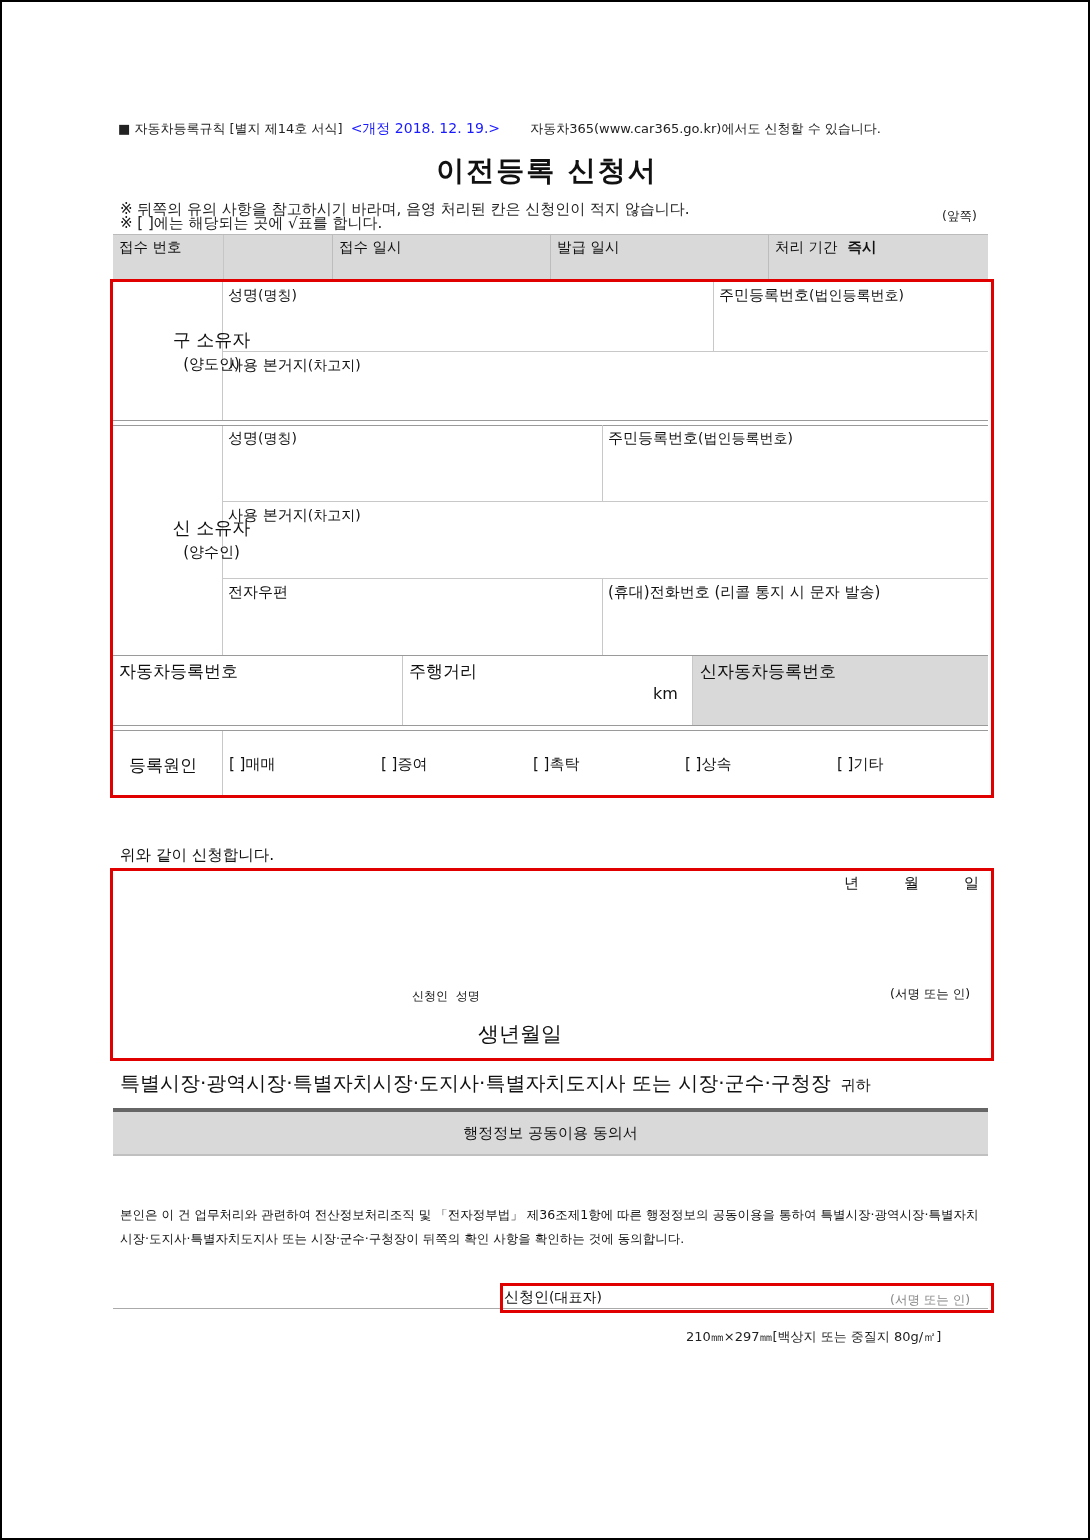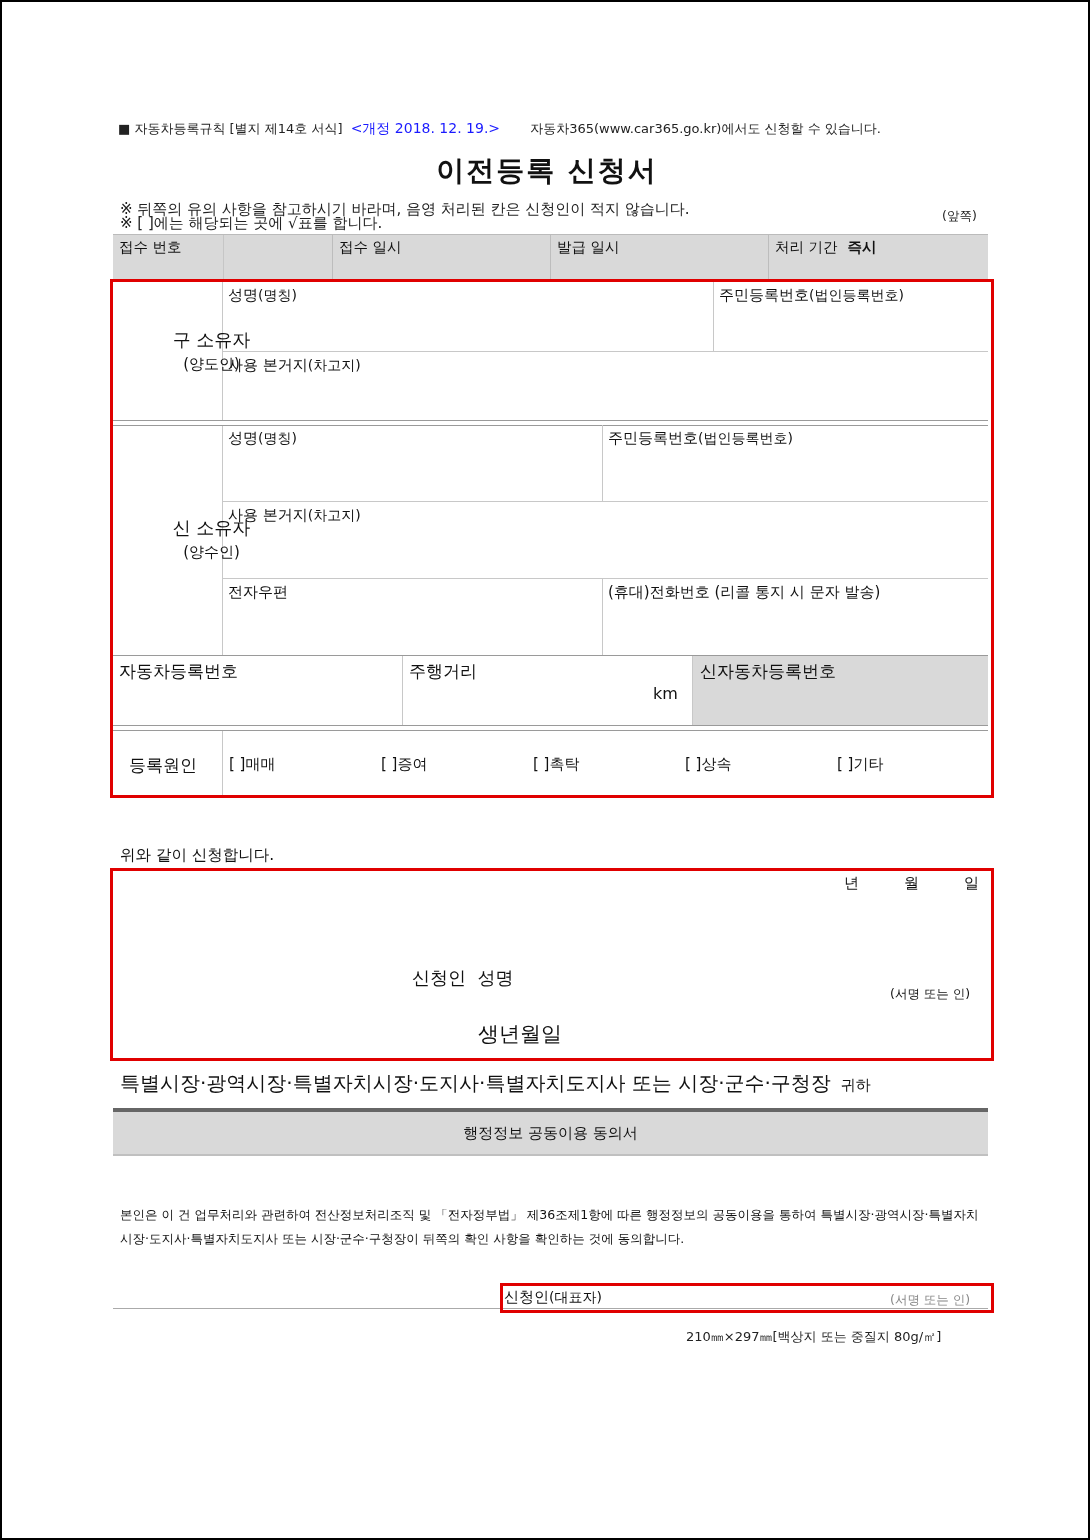--- a/index.html
+++ b/index.html
@@ -159,21 +159,21 @@
   </div>
 
   <div class="redbox" style="left:108px;top:277px;width:884px;height:519px"></div>
 
   <div class="abs legal" style="top:843px">위와 같이 신청합니다.</div>
 
   <div class="redbox" style="left:108px;top:866px;width:884px;height:193px"></div>
   <div class="abs dateline" style="left:842px;top:872px">년</div>
   <div class="abs dateline" style="left:902px;top:872px">월</div>
   <div class="abs dateline" style="left:962px;top:872px">일</div>
-  <div class="abs" style="left:410px;top:964px;font-size:18px;white-space:pre">신청인  성명</div>
+  <div class="abs" style="left:410px;top:986px;font-size:12px;white-space:pre">신청인  성명</div>
   <div class="abs" style="left:888px;top:984px;font-size:12.5px">(서명 또는 인)</div>
   <div class="abs" style="left:476px;top:1018px;font-size:21px">생년월일</div>
 
   <div class="abs addressee">
     <span>특별시장·광역시장·특별자치시장·도지사·특별자치도지사 또는 시장·군수·구청장</span><span class="suffix">귀하</span>
   </div>
 
   <div class="consent-bar"></div>
   <div class="consent-head">행정정보 공동이용 동의서</div>
   <div class="consent-text" style="top:1157px">본인은 이 건 업무처리와 관련하여 전산정보처리조직 및 「전자정부법」 제36조제1항에 따른 행정정보의 공동이용을 통하여 특별시장·광역시장·특별자치시장·도지사·특별자치도지사 또는 시장·군수·구청장이 뒤쪽의 확인 사항을 확인하는 것에 동의합니다.</div>

